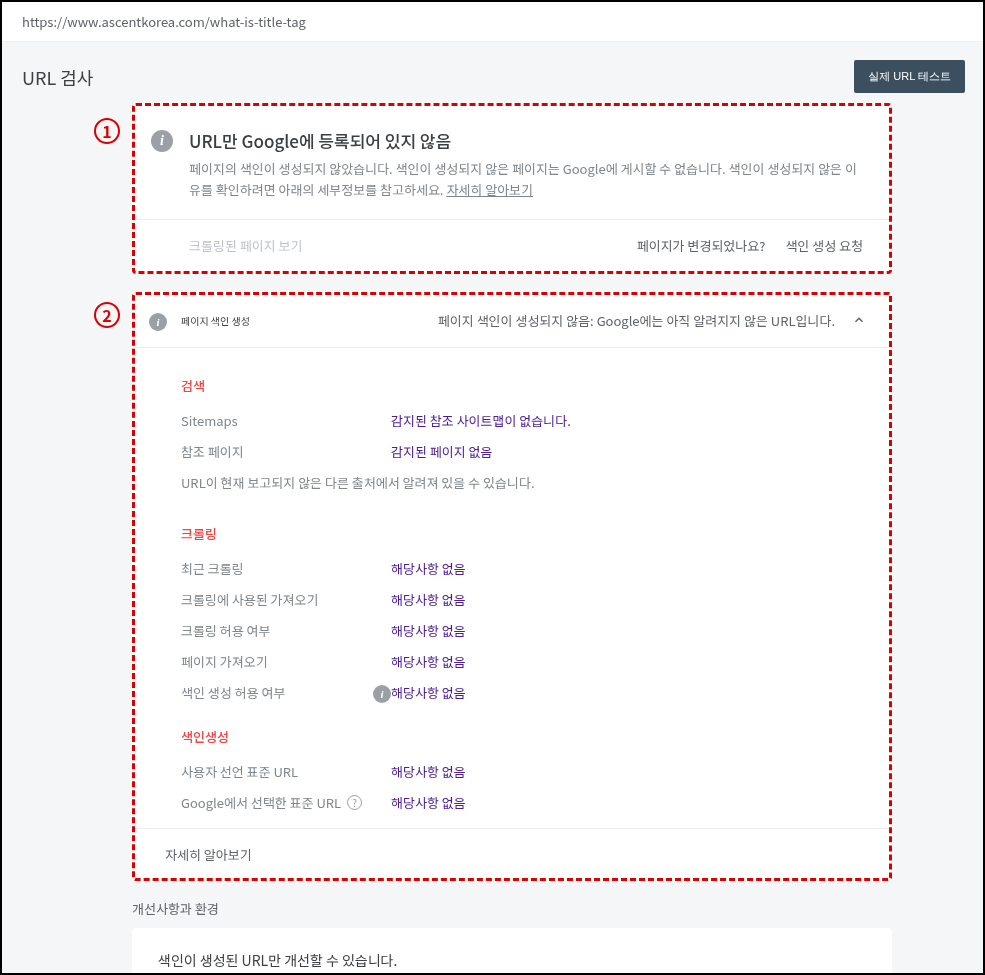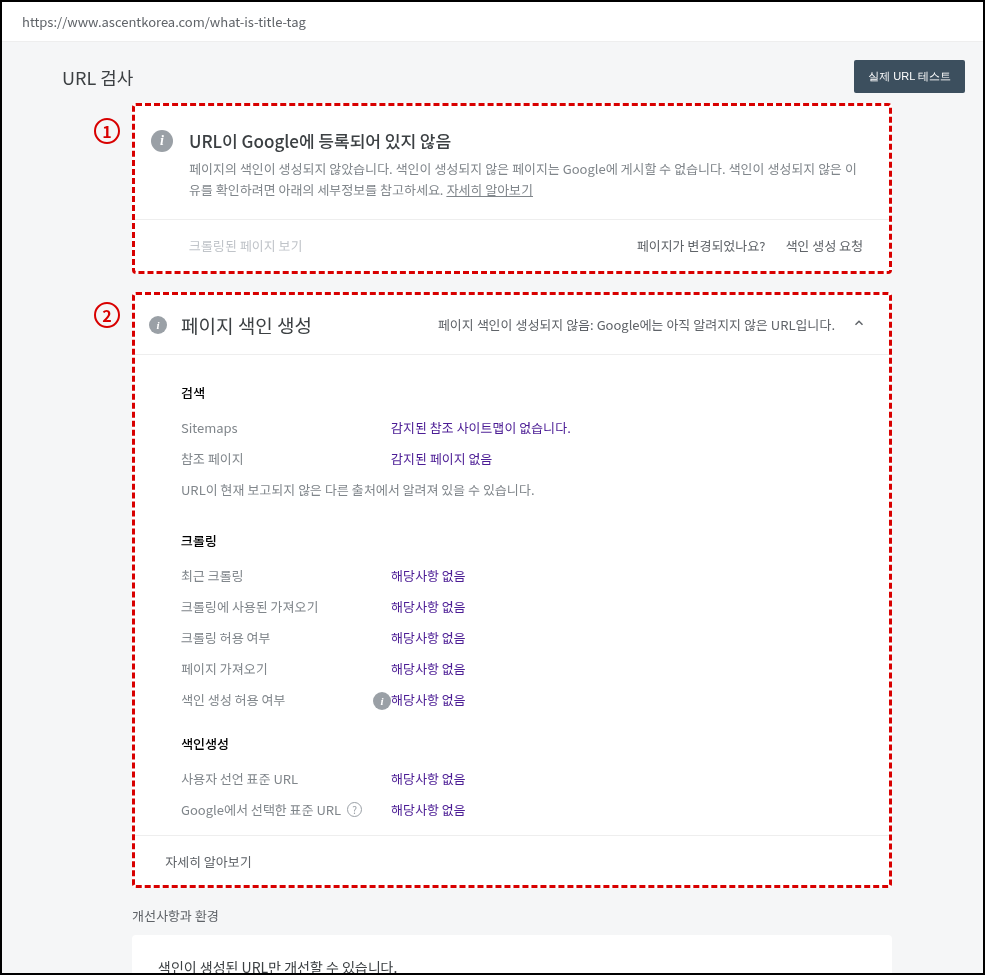--- a/index.html
+++ b/index.html
@@ -18,21 +18,20 @@
       padding: 10px 20px;
       font-size: 13px;
       color: #5f6368;
       border-bottom: 1px solid #eee;
     }
     .header-row {
       display: flex;
       justify-content: space-between;
       align-items: center;
       padding: 18px 18px 10px 20px;
-      margin-left: 40px;
     }
     .page-title {
       font-size: 18px;
       font-weight: 400;
       color: #3c4043;
     }
     .test-btn {
       background: #3c4f5e;
       color: #fff;
       border: none;
@@ -116,21 +115,21 @@
     .right-links { display: flex; gap: 20px; color: #5f6368; }
     .right-links span { cursor: pointer; }
     .card2-header {
       display: flex;
       align-items: center;
       padding: 16px 20px 16px 14px;
       border-bottom: 1px solid #eee;
       gap: 14px;
     }
     .card2-header-label {
-      font-size: 19px;
+      font-size: 10px;
       color: #3c4043;
       flex: 0 0 auto;
       width: 190px;
     }
     .card2-header-status {
       flex: 1;
       text-align: right;
       font-size: 13px;
       color: #5f6368;
     }
@@ -139,21 +138,21 @@
       text-align: center;
       color: #5f6368;
       cursor: pointer;
     }
     .card2-body {
       padding: 10px 30px 10px 46px;
     }
     .section-title {
       font-size: 13px;
       font-weight: 500;
-      color: #000000;
+      color: #ef4444;
       padding: 18px 0 10px 0;
     }
     .kv-row {
       display: flex;
       align-items: center;
       padding: 6px 0;
       font-size: 13px;
     }
     .kv-key {
       width: 210px;
@@ -212,21 +211,21 @@
 </div>
 
 <div class="content-area">
 
   <div class="badge badge1">1</div>
 
   <div class="card dashed-frame">
     <div class="card1-top">
       <div class="info-icon">i</div>
       <div>
-        <div class="card1-title">URL이 Google에 등록되어 있지 않음</div>
+        <div class="card1-title">URL만 Google에 등록되어 있지 않음</div>
         <div class="card1-desc">
           <span>페이지의 색인이 생성되지 않았습니다. 색인이 생성되지 않은 페이지는 Google에 게시할 수 없습니다. 색인이 생성되지 않은 이유를 확인하려면 아래의 세부정보를 참고하세요. </span><span class="learn-link">자세히 알아보기</span>
         </div>
       </div>
     </div>
     <div class="card1-bottom">
       <span class="disabled-link">크롤링된 페이지 보기</span>
       <div class="right-links">
         <span>페이지가 변경되었나요?</span>
         <span>색인 생성 요청</span>

